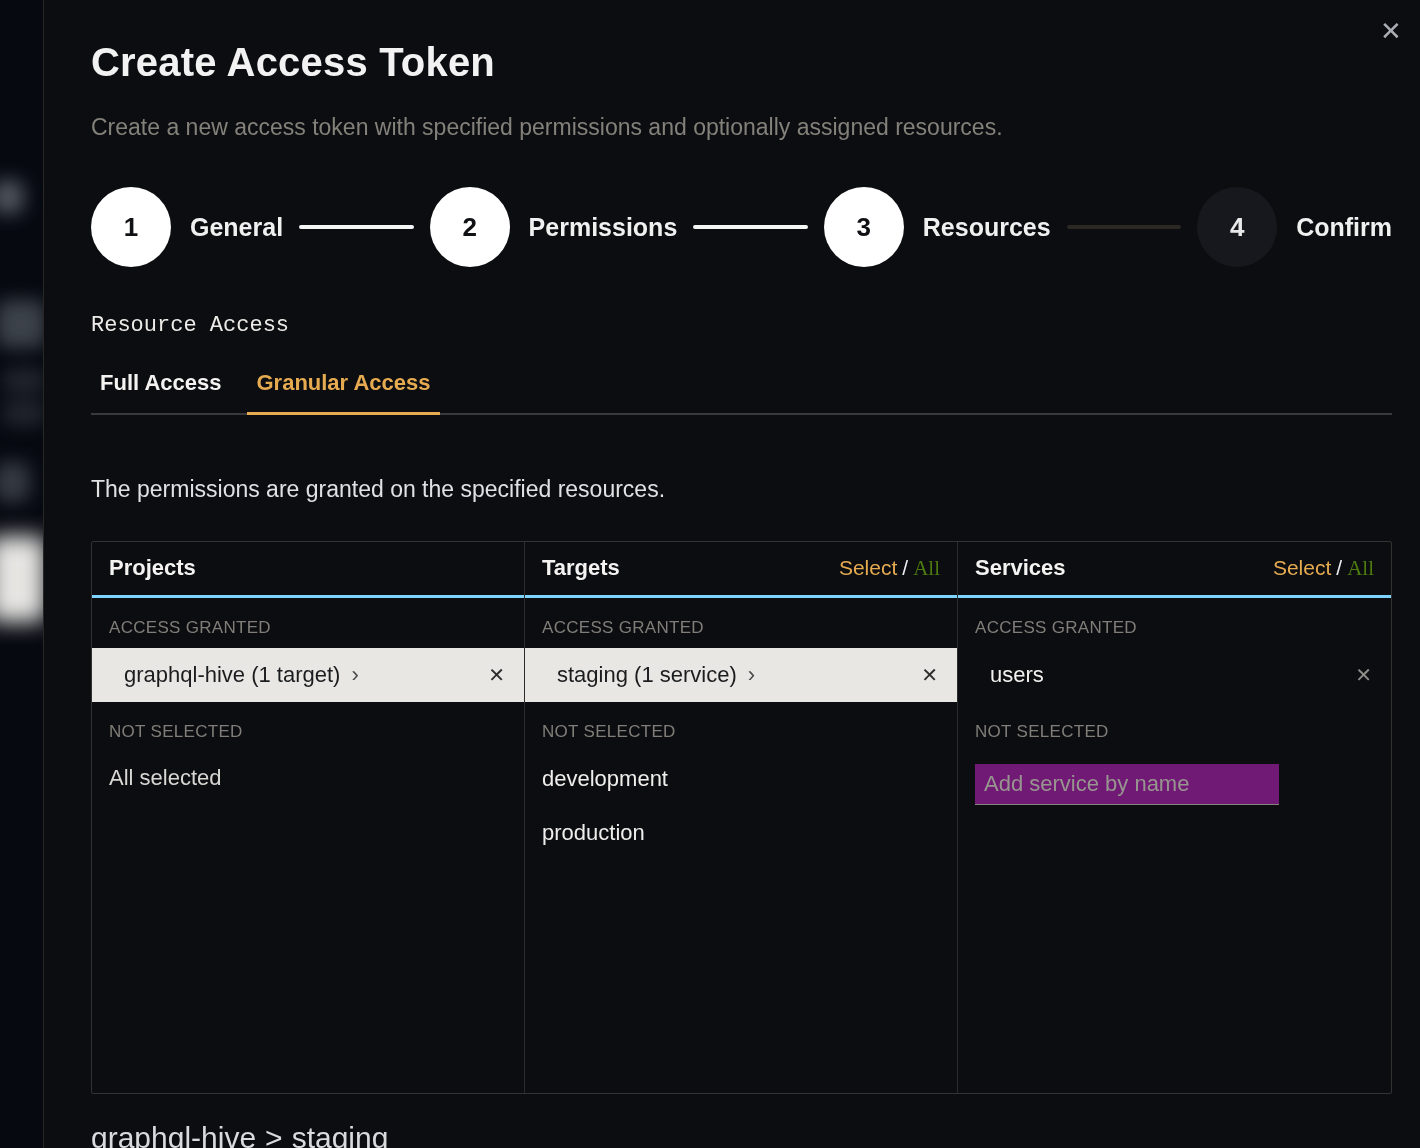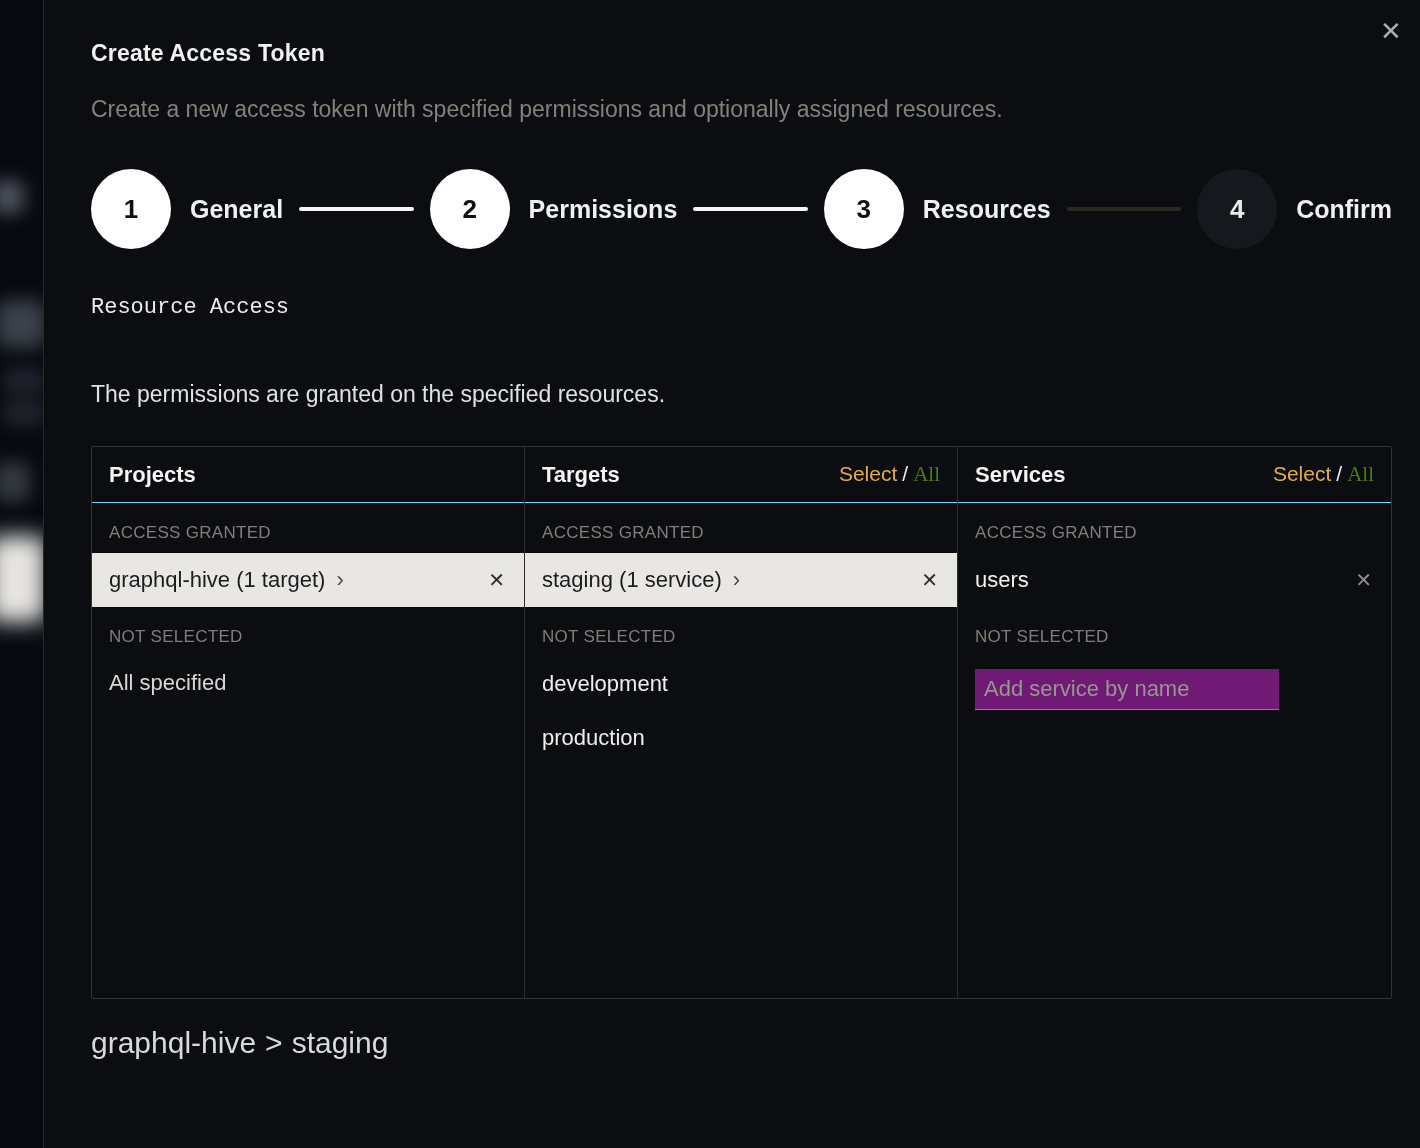--- a/index.html
+++ b/index.html
@@ -32,21 +32,21 @@
   }
   .close-btn {
     position: absolute; top: 16px; right: 14px;
     width: 30px; height: 30px;
     display: flex; align-items: center; justify-content: center;
     color: #a9adb4; font-size: 26px; font-weight: 400;
     cursor: pointer; background: none; border: none;
   }
   .modal-title {
     margin-top: 40px;
-    font-size: 23px; font-weight: 700; color: #f2f2f3; letter-spacing: .2px;
+    font-size: 40px; font-weight: 700; color: #f2f2f3; letter-spacing: .2px;
   }
   .modal-subtitle {
     margin-top: 29px;
     font-size: 23px; color: #84817b;
   }
 
   
   .stepper {
     margin-top: 46px;
     display: flex; align-items: center; width: 100%;
@@ -97,41 +97,41 @@
     height: 553px;
     border: 1px solid #343331; border-radius: 2px;
     display: grid; grid-template-columns: 1fr 1fr 1fr;
   }
   .res-col { border-right: 1px solid #2c2c2e; display: flex; flex-direction: column; overflow: hidden; }
   .res-col:last-child { border-right: none; }
   .col-header {
     height: 56px; flex: none;
     display: flex; align-items: center; justify-content: space-between;
     padding: 0 17px;
-    border-bottom: 1px solid #7dd3fc;
+    border-bottom: 3px solid #7dd3fc;
   }
   .col-title { font-size: 22px; font-weight: 700; color: #f4f3f2; }
   .select-links { font-size: 21px; white-space: nowrap; }
   .select-link { color: #e6ab51; cursor: pointer; }
   .select-sep { color: #eceff1; margin: 0 5px; }
   .select-all { color: #4d7c0f; cursor: pointer; font-family: Liberation Serif, serif; }
   .group-label {
     padding: 20px 17px 10px 17px;
     font-size: 17px; color: #817e79; letter-spacing: .3px;
   }
   .granted-row {
     height: 54px; flex: none;
     display: flex; align-items: center;
     padding: 0 15px 0 17px;
     font-size: 22px;
     cursor: pointer;
   }
   .granted-row.selected { background: #e9e7e3; color: #1b1c1e; }
   .granted-row.plain { color: #f2f1ef; }
-  .granted-label { white-space: nowrap; }
+  .granted-label { white-space: nowrap; margin-left: 15px; }
   .row-chevron { margin-left: 11px; font-size: 22px; color: #4b4b4b; line-height: 1; }
   .row-remove {
     margin-left: auto;
     font-size: 20px; color: #2e2e2e; cursor: pointer;
     background: none; border: none; padding: 2px 4px;
   }
   .granted-row.plain .row-remove { color: #8e8d8a; }
   .list-note {
     padding: 13px 17px;
     font-size: 22px; color: #d9d7d4;
@@ -196,37 +196,41 @@
     </div>
     <div class="connector upcoming"></div>
     <div class="step upcoming">
       <div class="step-circle">4</div>
       <div class="step-label">Confirm</div>
     </div>
   </div>
 
   <div class="section-heading">Resource Access</div>
 
+  <div class="tabs">
+    <div class="tab">Full Access</div>
+    <div class="tab active">Granular Access</div>
+  </div>
 
   <div class="section-desc">The permissions are granted on the specified resources.</div>
 
   <div class="res-table">
 
     <div class="res-col">
       <div class="col-header">
         <div class="col-title">Projects</div>
       </div>
       <div class="group-label">ACCESS GRANTED</div>
       <div class="granted-row selected">
         <span class="granted-label">graphql-hive (1 target)</span>
         <span class="row-chevron">›</span>
         <button class="row-remove">✕</button>
       </div>
       <div class="group-label">NOT SELECTED</div>
-      <div class="list-note">All specified</div>
+      <div class="list-note">All selected</div>
     </div>
 
     <div class="res-col">
       <div class="col-header">
         <div class="col-title">Targets</div>
         <div class="select-links">
           <span class="select-link">Select</span><span class="select-sep">/</span><span class="select-all">All</span>
         </div>
       </div>
       <div class="group-label">ACCESS GRANTED</div>

